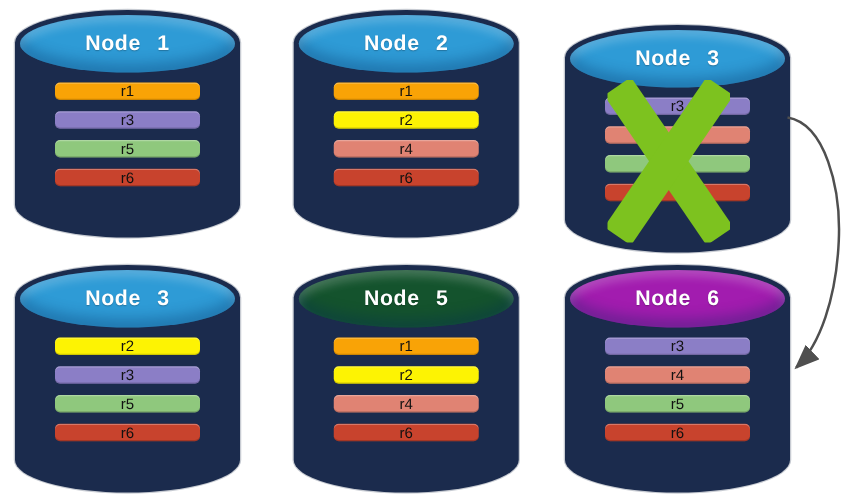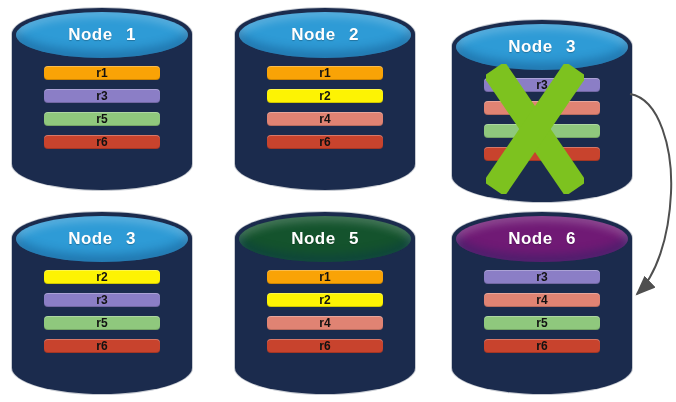--- a/index.html
+++ b/index.html
@@ -40,21 +40,21 @@
     white-space:nowrap;
   }
   .rows { position:absolute; left:32px; right:32px; top:58px; }
   .row {
     height:14px; margin-bottom:9px;
     border-radius:4px;
     display:flex; align-items:center; justify-content:center;
     box-shadow: inset 0 1px 0 rgba(255,255,255,.28), inset 0 -1px 0 rgba(0,0,0,.18);
   }
   .row span {
-    color:#111111; font-size:12px; font-weight:bold; line-height:14px;
+    color:#111111; font-size:12px; font-weight:normal; line-height:14px;
   }
   .x-overlay {
     position:absolute; left:34px; top:44px;
     pointer-events:none;
   }
   .arrow-overlay {
     position:absolute; left:0; top:0;
     pointer-events:none;
   }
 </style>
@@ -167,21 +167,21 @@
           <span>r4</span>
         </div>
       <div class="row" style="background: rgb(200, 67, 45);">
           <span>r6</span>
         </div>
     </div>
   </div>
 
   <div class="node node-6">
     <div class="shell" style="background: rgb(27, 43, 77);"></div>
-    <div class="top-ellipse" style="background: #701a75;">
+    <div class="top-ellipse" style="background: #a21caf;">
       <span class="node-title">Node 6</span>
     </div>
     <div class="rows">
       <div class="row" style="background: rgb(139, 126, 198);">
           <span>r3</span>
         </div>
       <div class="row" style="background: rgb(224, 131, 115);">
           <span>r4</span>
         </div>
       <div class="row" style="background: rgb(143, 200, 125);">

